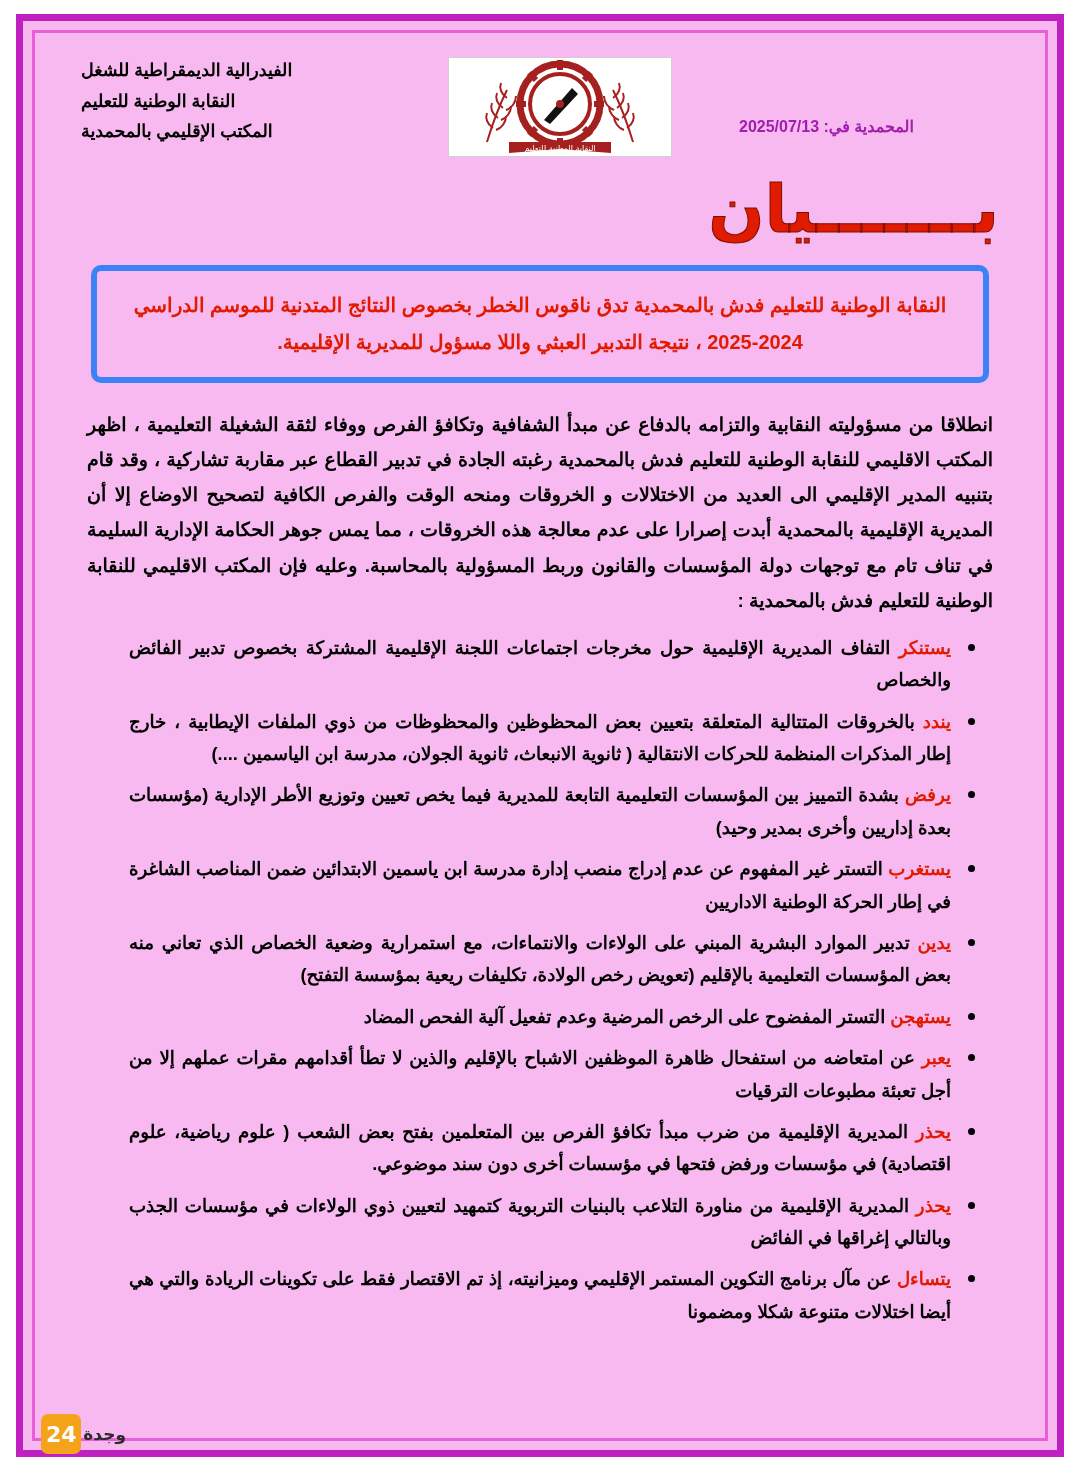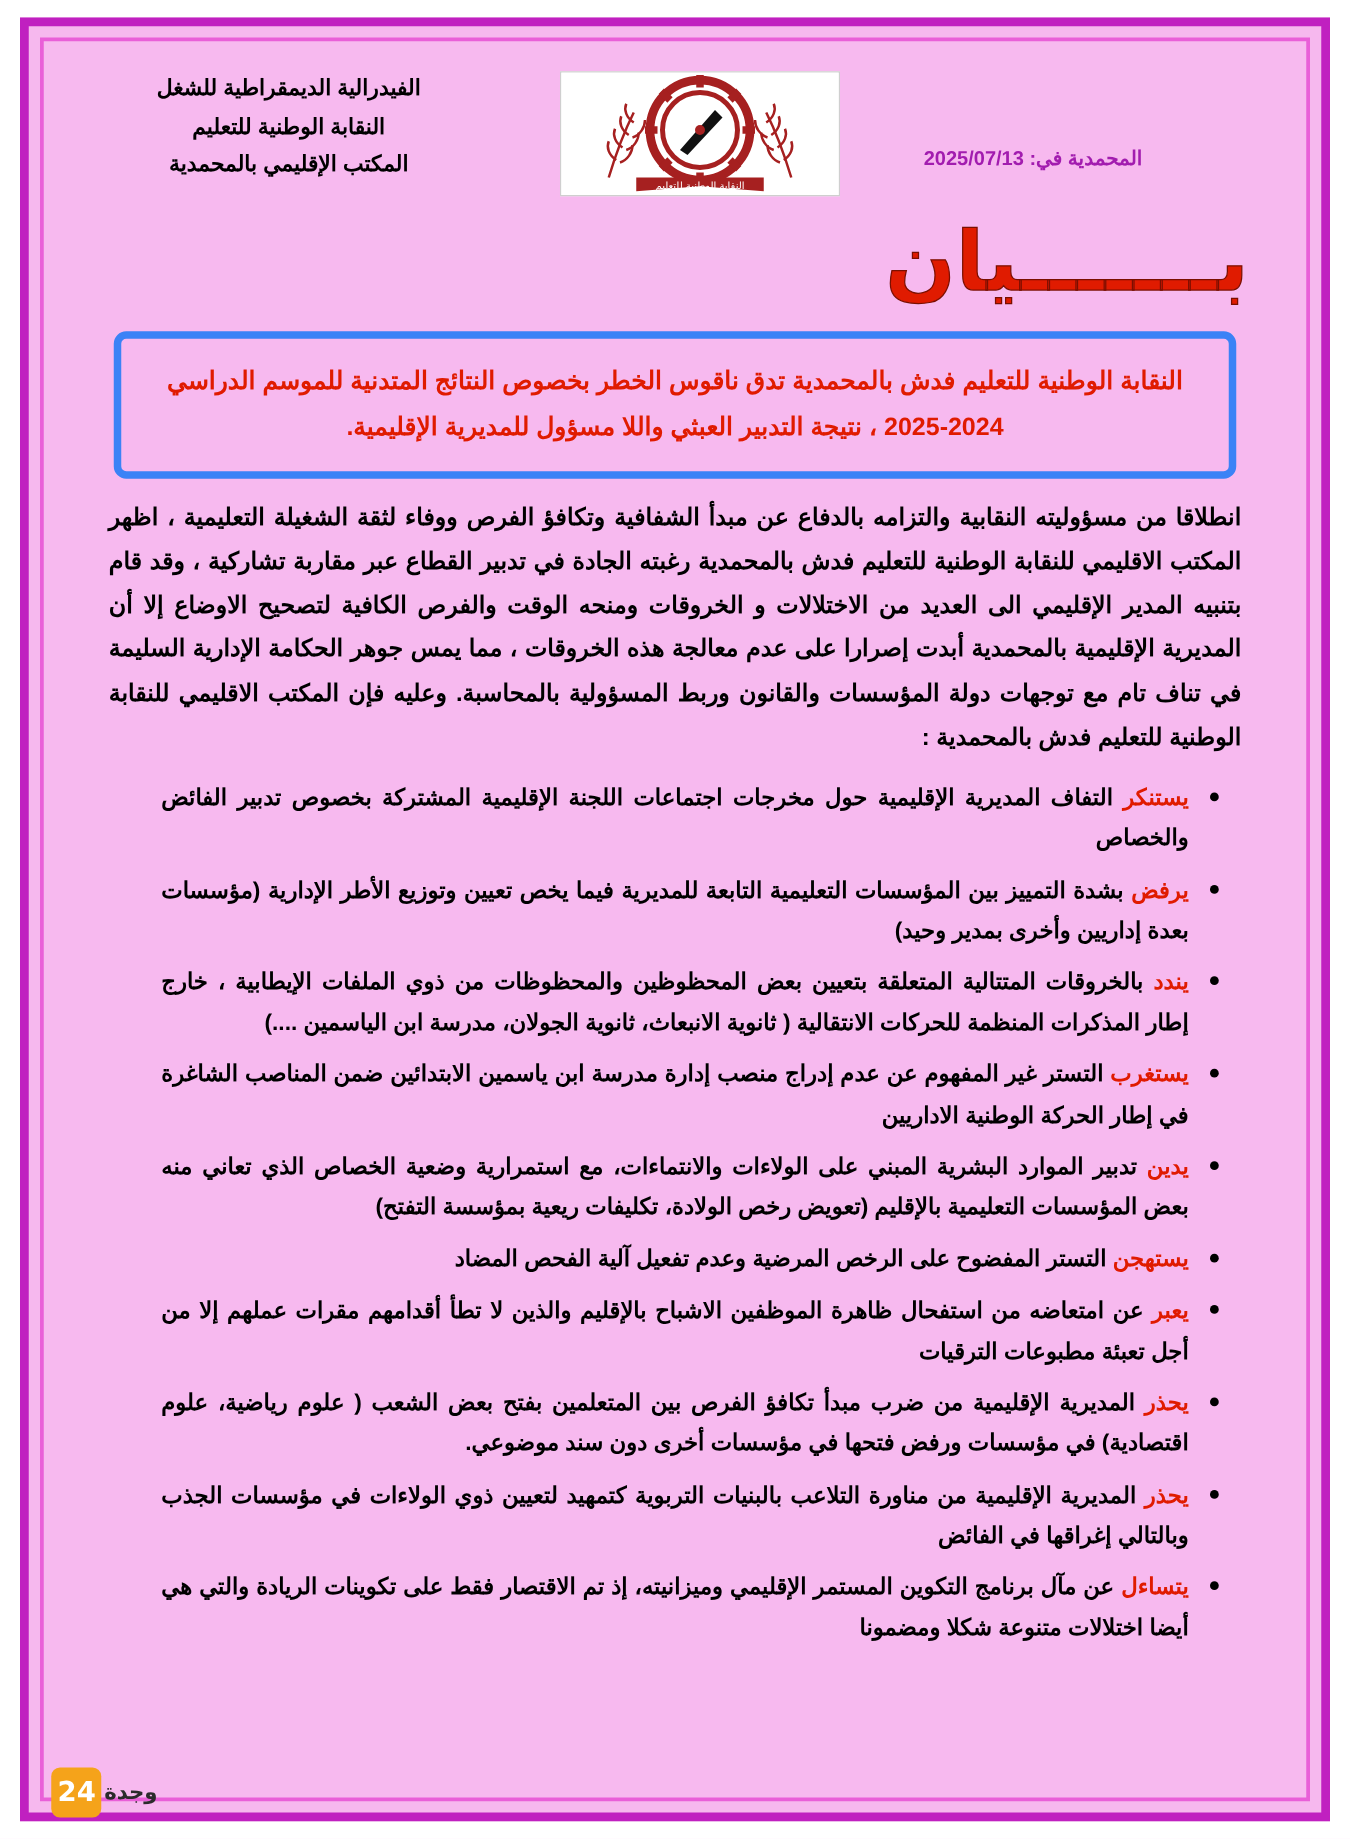--- a/index.html
+++ b/index.html
@@ -50,21 +50,21 @@
     align-items: flex-start;
     justify-content: space-between;
     direction: rtl;
     margin-top: 4px;
   }
   .header-org {
     font-size: 17.5px;
     font-weight: bold;
     line-height: 1.75;
     color: #000000;
-    text-align: center;
+    text-align: left;
     width: 300px;
     order: 3;
   }
   .header-date {
     font-size: 16px;
     font-weight: bold;
     color: #a21caf;
     text-align: left;
     width: 260px;
     order: 1;
@@ -106,21 +106,21 @@
   .headline-text {
     color: #e01b00;
     font-size: 20px;
     font-weight: bold;
     line-height: 1.85;
     text-align: center;
   }
 
   
   .body-par {
-    margin: 14px 6px 0 6px;
+    margin: 24px 6px 0 6px;
     font-size: 19px;
     font-weight: bold;
     line-height: 1.85;
     color: #000000;
     text-align: justify;
     text-align-last: right;
   }
 
   
   ul.claims {
@@ -262,22 +262,22 @@
         <div class="doc-title">بـــــــيان</div>
 
         <div class="headline-box">
           <div class="headline-text">النقابة الوطنية للتعليم فدش بالمحمدية تدق ناقوس الخطر بخصوص النتائج المتدنية للموسم الدراسي 2024-2025 ، نتيجة التدبير العبثي واللا مسؤول للمديرية الإقليمية.</div>
         </div>
 
         <div class="body-par">انطلاقا من مسؤوليته النقابية والتزامه بالدفاع عن مبدأ الشفافية وتكافؤ الفرص ووفاء لثقة الشغيلة التعليمية ، اظهر المكتب الاقليمي للنقابة الوطنية للتعليم فدش بالمحمدية رغبته الجادة في تدبير القطاع عبر مقاربة تشاركية ، وقد قام بتنبيه المدير الإقليمي الى العديد من الاختلالات و الخروقات ومنحه الوقت والفرص الكافية لتصحيح الاوضاع إلا أن المديرية الإقليمية بالمحمدية أبدت إصرارا على عدم معالجة هذه الخروقات ، مما يمس جوهر الحكامة الإدارية السليمة في تناف تام مع توجهات دولة المؤسسات والقانون وربط المسؤولية بالمحاسبة. وعليه فإن المكتب الاقليمي للنقابة الوطنية للتعليم فدش بالمحمدية :</div>
 
         <ul class="claims">
           <li><span class="verb">يستنكر</span><span> التفاف المديرية الإقليمية حول مخرجات اجتماعات اللجنة الإقليمية المشتركة بخصوص تدبير الفائض والخصاص</span></li>
+          <li><span class="verb">يندد</span><span> بالخروقات المتتالية المتعلقة بتعيين بعض المحظوظين والمحظوظات من ذوي الملفات الإيطابية ، خارج إطار المذكرات المنظمة للحركات الانتقالية ( ثانوية الانبعاث، ثانوية الجولان، مدرسة ابن الياسمين ....)</span></li>
           <li><span class="verb">يرفض</span><span> بشدة التمييز بين المؤسسات التعليمية التابعة للمديرية فيما يخص تعيين وتوزيع الأطر الإدارية (مؤسسات بعدة إداريين وأخرى بمدير وحيد)</span></li>
-          <li><span class="verb">يندد</span><span> بالخروقات المتتالية المتعلقة بتعيين بعض المحظوظين والمحظوظات من ذوي الملفات الإيطابية ، خارج إطار المذكرات المنظمة للحركات الانتقالية ( ثانوية الانبعاث، ثانوية الجولان، مدرسة ابن الياسمين ....)</span></li>
           <li><span class="verb">يستغرب</span><span> التستر غير المفهوم عن عدم إدراج منصب إدارة مدرسة ابن ياسمين الابتدائين ضمن المناصب الشاغرة في إطار الحركة الوطنية الاداريين</span></li>
           <li><span class="verb">يدين</span><span> تدبير الموارد البشرية المبني على الولاءات والانتماءات، مع استمرارية وضعية الخصاص الذي تعاني منه بعض المؤسسات التعليمية بالإقليم (تعويض رخص الولادة، تكليفات ريعية بمؤسسة التفتح)</span></li>
           <li><span class="verb">يستهجن</span><span> التستر المفضوح على الرخص المرضية وعدم تفعيل آلية الفحص المضاد</span></li>
           <li><span class="verb">يعبر</span><span> عن امتعاضه من استفحال ظاهرة الموظفين الاشباح بالإقليم والذين لا تطأ أقدامهم مقرات عملهم إلا من أجل تعبئة مطبوعات الترقيات</span></li>
           <li><span class="verb">يحذر</span><span> المديرية الإقليمية من ضرب مبدأ تكافؤ الفرص بين المتعلمين بفتح بعض الشعب ( علوم رياضية، علوم اقتصادية) في مؤسسات ورفض فتحها في مؤسسات أخرى دون سند موضوعي.</span></li>
           <li><span class="verb">يحذر</span><span> المديرية الإقليمية من مناورة التلاعب بالبنيات التربوية كتمهيد لتعيين ذوي الولاءات في مؤسسات الجذب وبالتالي إغراقها في الفائض</span></li>
           <li><span class="verb">يتساءل</span><span> عن مآل برنامج التكوين المستمر الإقليمي وميزانيته، إذ تم الاقتصار فقط على تكوينات الريادة والتي هي أيضا اختلالات متنوعة شكلا ومضمونا</span></li>
         </ul>
 
       </div>

